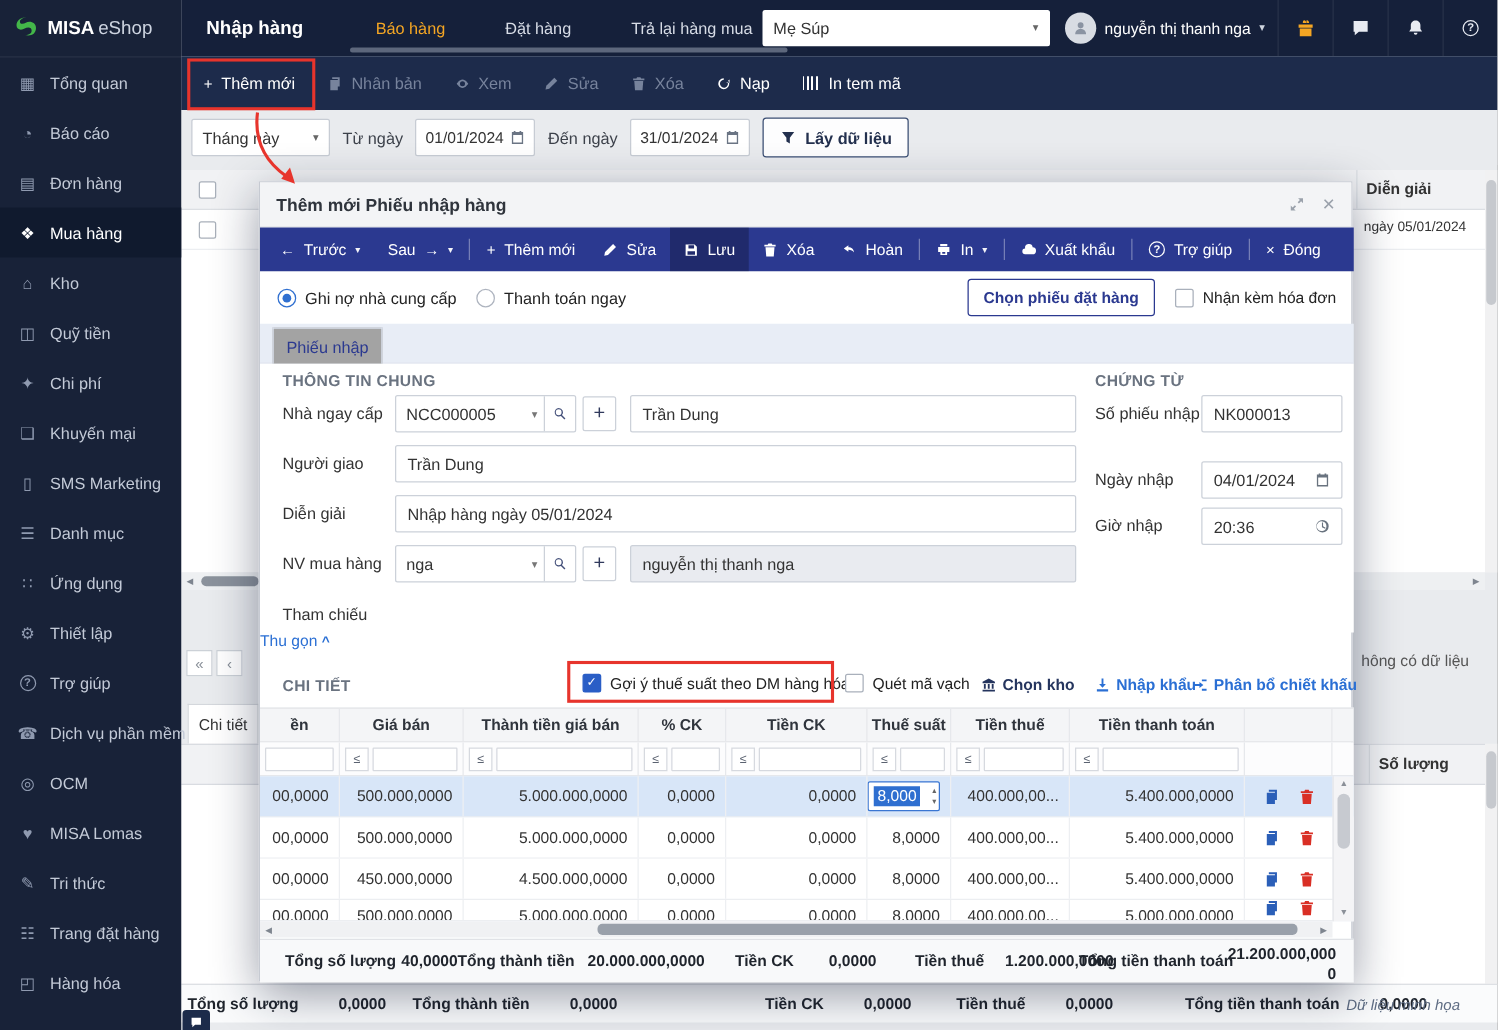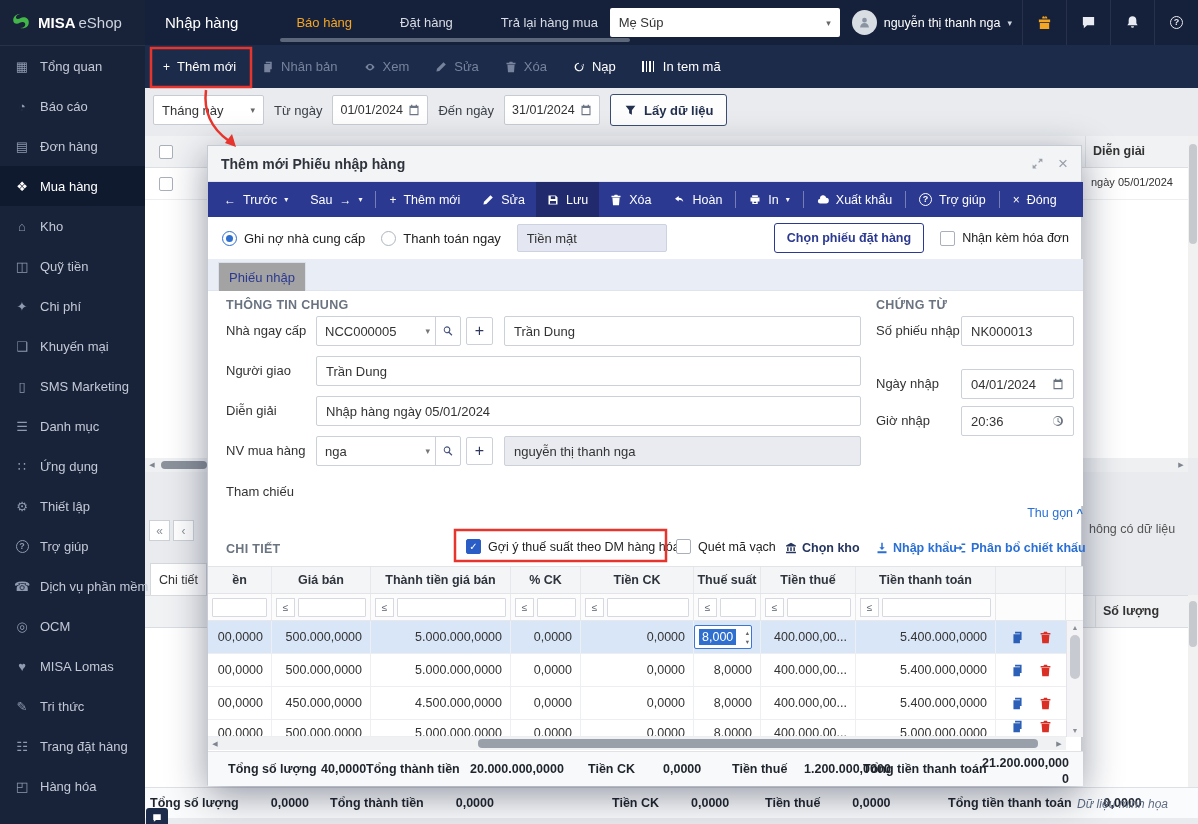--- a/index.html
+++ b/index.html
@@ -12,21 +12,21 @@
 .sidebar{position:absolute;left:0;top:0;width:145px;height:824px;background:#182238;z-index:5}
 .sb-logo{height:46px;display:flex;align-items:center;gap:6px;padding-left:10px;border-bottom:1px solid rgba(255,255,255,.07);cursor:pointer}
 .lg1{color:#fff;font-weight:bold;font-size:15px}
 .lg2{color:#cdd4e0;font-size:15px;margin-left:-3px}
 .sb-item{height:40px;display:flex;align-items:center;gap:10px;padding-left:14px;color:#c3cad7;font-size:13px;cursor:pointer;white-space:nowrap}
 .sb-item .sbi{width:16px;font-size:13px;color:#8f9ab0;justify-content:center}
 .sb-item.active{background:#101a2e;color:#fff}
 .sb-item.active .sbi{color:#fff}
 
 .hdr{position:absolute;left:145px;top:0;width:1053px;height:45px;background:#15203a;display:flex;align-items:center;color:#fff;z-index:4}
-.hdr-title{font-size:15px;font-weight:normal;margin-left:20px;white-space:nowrap}
+.hdr-title{font-size:15px;font-weight:bold;margin-left:20px;white-space:nowrap}
 .hdr-tabs{display:flex;gap:48px;margin-left:58px}
 .htab{font-size:13px;color:#d7dce6;cursor:pointer;white-space:nowrap}
 .htab.act{color:var(--orange,#f5a623)}
 .hdr-scroll{position:absolute;left:135px;bottom:3px;width:350px;height:4px;background:#8d97a9;border-radius:2px;opacity:.6}
 .branch{margin-left:auto;width:230px;height:29px;background:#fff;border-radius:2px;color:#333;display:flex;align-items:center;padding:0 9px;font-size:13px;cursor:pointer}
 .branch .crt{margin-left:auto;color:#666;font-size:9px}
 .user{display:flex;align-items:center;gap:7px;margin-left:12px;font-size:12.5px;white-space:nowrap;cursor:pointer}
 .avatar{width:25px;height:25px;border-radius:50%;background:#d8dce3;color:#8a93a2;display:flex;align-items:center;justify-content:center;font-size:13px}
 .user .crt{font-size:9px;color:#cfd5df}
 .hdr-icons{display:flex;height:100%;margin-left:10px}
@@ -104,21 +104,21 @@
 .f-h{position:absolute;font-size:12.5px;font-weight:bold;color:#6a7380;letter-spacing:.3px;white-space:nowrap}
 .lbl{position:absolute;font-size:13px;color:#333;white-space:nowrap}
 .combo{position:absolute;height:30px;border:1px solid #ccd1d9;border-radius:2px;background:#fff;display:flex;align-items:center;cursor:pointer}
 .c-val{flex:1;padding-left:8px;font-size:13px;color:#333;white-space:nowrap;overflow:hidden}
 .c-caret{font-size:9px;color:#777;padding-right:5px}
 .c-seg{width:25px;align-self:stretch;border-left:1px solid #ccd1d9;display:flex;align-items:center;justify-content:center;color:#44507a;font-size:12px}
 .addbtn{position:absolute;width:27px;height:28px;border:1px solid #ccd1d9;border-radius:2px;background:#fff;color:#30395c;font-size:16px;display:flex;align-items:center;justify-content:center;cursor:pointer}
 .tinput{position:absolute;height:30px;border:1px solid #ccd1d9;border-radius:2px;background:#fff;display:flex;align-items:center;padding:0 9px;font-size:13px;color:#333;cursor:text}
 .tinput.dis{background:#e9ebf0;cursor:default}
 .icr{margin-left:auto;color:#69737f;font-size:12px;display:inline-flex}
-.m-collapse{position:absolute;left:0;top:360px;width:875px;text-align:right;color:#2a6fd4;font-size:12.5px;cursor:pointer}
+.m-collapse{position:absolute;left:0;top:360px;width:875px;text-align:left;color:#2a6fd4;font-size:12.5px;cursor:pointer}
 .m-collapse .up{font-weight:bold;font-size:11px}
 .m-detail{position:absolute;left:0;top:386px;width:875px;height:34px}
 .d-h{position:absolute;left:18px;top:10px;font-size:12.5px;font-weight:bold;color:#6a7380;letter-spacing:.3px}
 .m-detail .chk{position:absolute;top:7px}
 .d-link{position:absolute;top:9px;display:flex;align-items:center;gap:5px;font-size:12.5px;font-weight:bold;color:#2a6fd4;cursor:pointer;text-decoration:none;white-space:nowrap}
 .d-link .ic{font-size:12px}
 .d-link.navy{color:#25355e}
 
 .m-grid{position:absolute;left:0;top:420px;width:875px;height:184px}
 .g-head{display:flex;height:28px;background:#f4f5f7;border-top:1px solid #e2e4e8;border-bottom:1px solid #e2e4e8}
@@ -553,23 +553,20 @@
 
     <div class="m-pay">
       <label class="radio">
         <span class="rdot on"></span>
         <span>Ghi nợ nhà cung cấp</span>
       </label>
       <label class="radio">
         <span class="rdot"></span>
         <span>Thanh toán ngay</span>
       </label>
-      <div class="m-cash">
-        <span>Tiền mặt</span>
-      </div>
       <div class="sp"></div>
       <button class="m-po">Chọn phiếu đặt hàng</button>
       <label class="chk">
         <span class="cbox"></span>
         <span>Nhận kèm hóa đơn</span>
       </label>
     </div>
 
     <div class="m-tabs">
       <div class="m-tab">Phiếu nhập</div>

